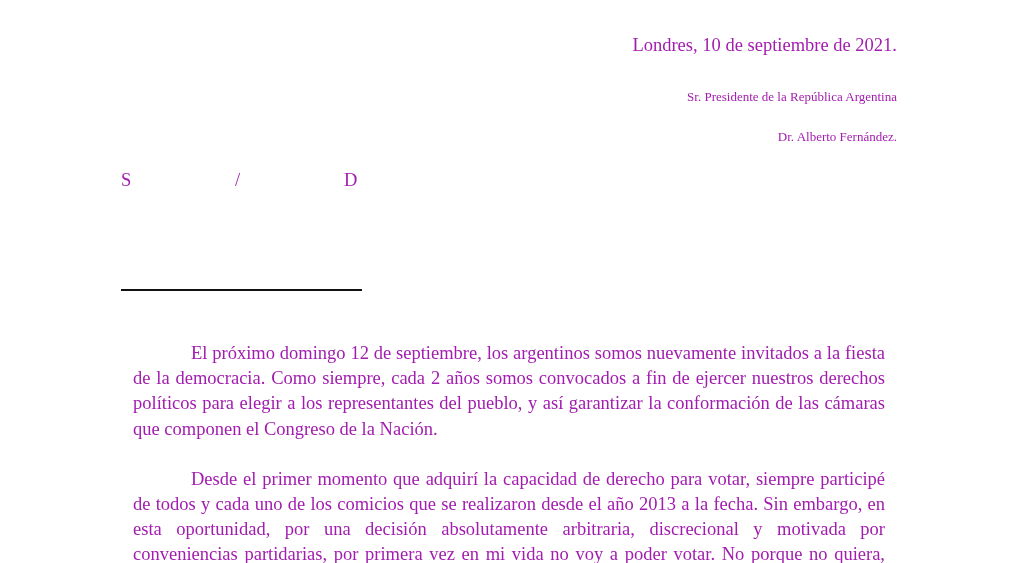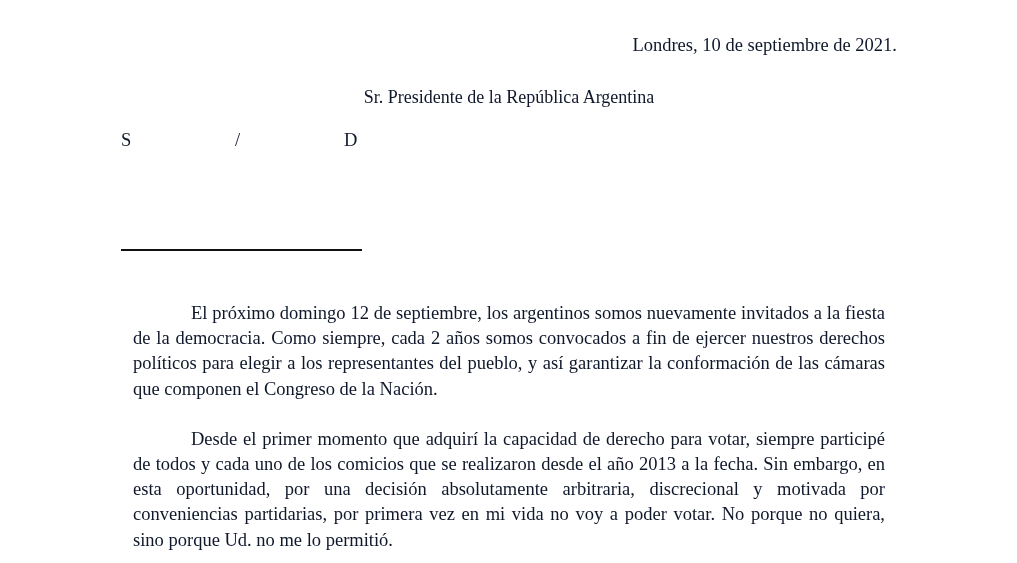--- a/index.html
+++ b/index.html
@@ -9,21 +9,21 @@
     background: #ffffff;
   }
 
   .page {
     position: relative;
     width: 1017px;
     height: 563px;
     background: #ffffff;
     overflow: hidden;
     font-family: "Liberation Serif", "DejaVu Serif", serif;
-    color: #0f172a;
+    color: #a21caf;
     -webkit-font-smoothing: antialiased;
   }
 
   
   .content {
     position: absolute;
     left: 121px;
     top: 0;
     width: 776px;
   }
@@ -33,23 +33,23 @@
     font-size: 18.5px;
     line-height: 24px;
     margin-top: 33px;
   }
 
   .addressee {
     margin-top: 28px;
   }
 
   .addressee-line {
-    font-size: 18px;
+    font-size: 13px;
     line-height: 24px;
-    text-align: center;
+    text-align: right;
   }
 
   .addressee-line + .addressee-line {
     margin-top: 16px;
   }
 
   
   .sd-line {
     margin-top: 19px;
     font-size: 18.5px;
@@ -96,20 +96,21 @@
 </head>
 <body>
 
 <div class="page">
   <div class="content">
 
     <div class="date-line">Londres, 10 de septiembre de 2021.</div>
 
     <div class="addressee">
       <div class="addressee-line">Sr. Presidente de la República Argentina</div>
+      <div class="addressee-line">Dr. Alberto Fernández.</div>
     </div>
 
     <div class="sd-line">
       <span class="sd-slot sd-s">S</span>
       <span class="sd-slot sd-sep">/</span>
       <span class="sd-slot sd-d">D</span>
     </div>
 
     <div class="body">
       <p>El próximo domingo 12 de septiembre, los argentinos somos nuevamente invitados a la fiesta de la democracia. Como siempre, cada 2 años somos convocados a fin de ejercer nuestros derechos políticos para elegir a los representantes del pueblo, y así garantizar la conformación de las cámaras que componen el Congreso de la Nación.</p>

